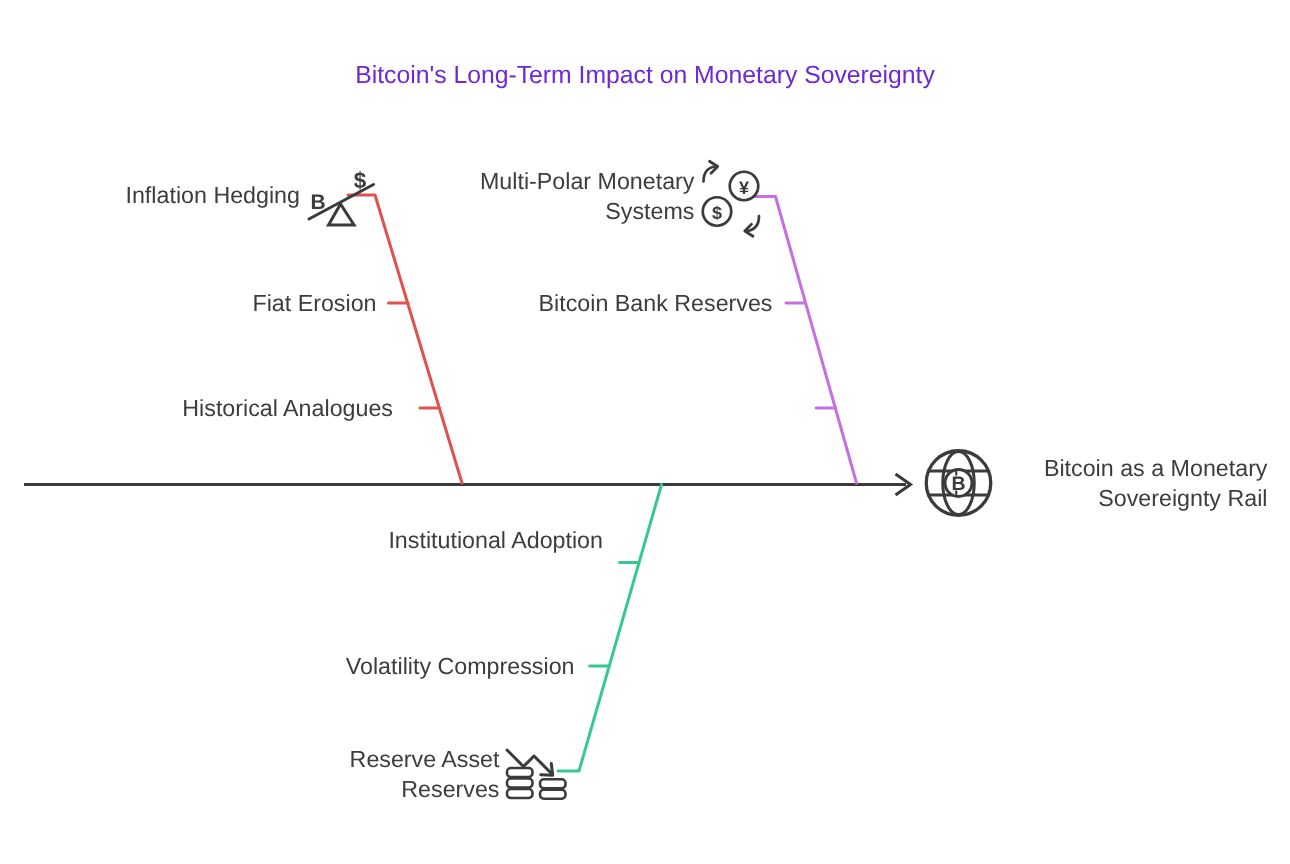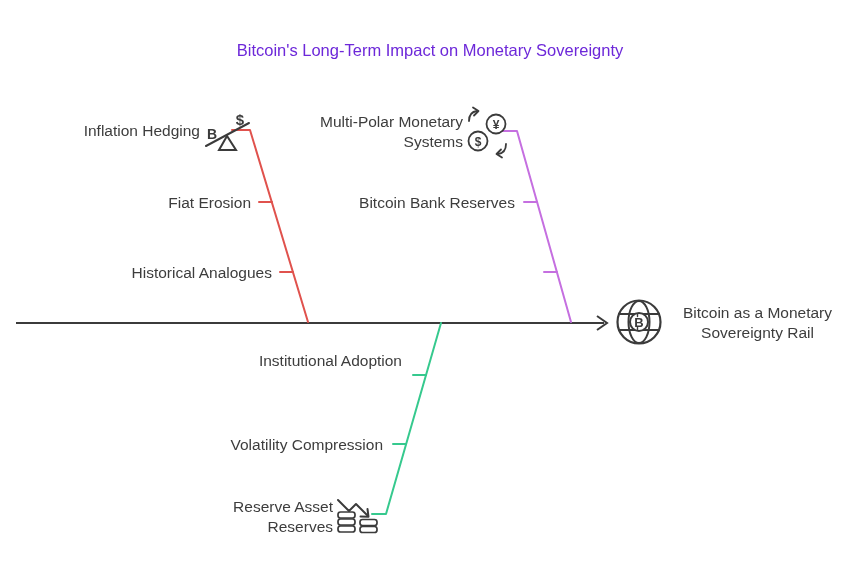--- a/index.html
+++ b/index.html
@@ -13,21 +13,21 @@
   .layer{position:absolute;left:0;top:0;}
   .title{
     position:absolute;left:0;top:41px;width:860px;
     text-align:center;font-size:16.5px;color:#6d28d9;
   }
   .lbl{
     position:absolute;font-size:15.5px;color:#3d3d3d;line-height:17px;
     text-align:right;
   }
   .lbl2{line-height:20px;}
-  .lbl-left{text-align:center;}
+  .lbl-left{text-align:right;}
   .spine-stroke{stroke:#3b3b3b;stroke-width:2;fill:none;}
   .branch{stroke-width:2;fill:none;stroke-linejoin:round;stroke-linecap:round;}
   .icon-stroke{stroke:#3b3b3b;fill:none;stroke-linecap:round;stroke-linejoin:round;}
   .icon-fillable{stroke:#3b3b3b;fill:#ffffff;}
   .icon-glyph{fill:#3b3b3b;font-family:"Liberation Sans",sans-serif;font-weight:600;}
 </style>
 </head>
 <body>
 
 <div class="canvas">
@@ -91,21 +91,21 @@
     </g>
   </svg>
 
   <div class="lbl lbl2" style="left:298px;top:112px;width:165px;">Multi-Polar Monetary Systems</div>
 
   <div class="lbl" style="left:40px;top:122px;width:160px;">Inflation Hedging</div>
 
   <div class="lbl lbl2" style="left:218px;top:497px;width:115px;">Reserve Asset Reserves</div>
 
   <div class="lbl" style="left:91px;top:194px;width:160px;">Fiat Erosion</div>
-  <div class="lbl" style="left:92px;top:264px;width:180px;text-align:right;">Historical Analogues</div>
+  <div class="lbl" style="left:82px;top:264px;width:180px;text-align:right;">Historical Analogues</div>
 
   <div class="lbl" style="left:335px;top:194px;width:180px;">Bitcoin Bank Reserves</div>
 
   <div class="lbl" style="left:232px;top:352px;width:170px;">Institutional Adoption</div>
   <div class="lbl" style="left:203px;top:436px;width:180px;">Volatility Compression</div>
 
   <div class="lbl lbl2 lbl-left" style="left:670px;top:303px;width:175px;">Bitcoin as a Monetary Sovereignty Rail</div>
 
 </div>
 

